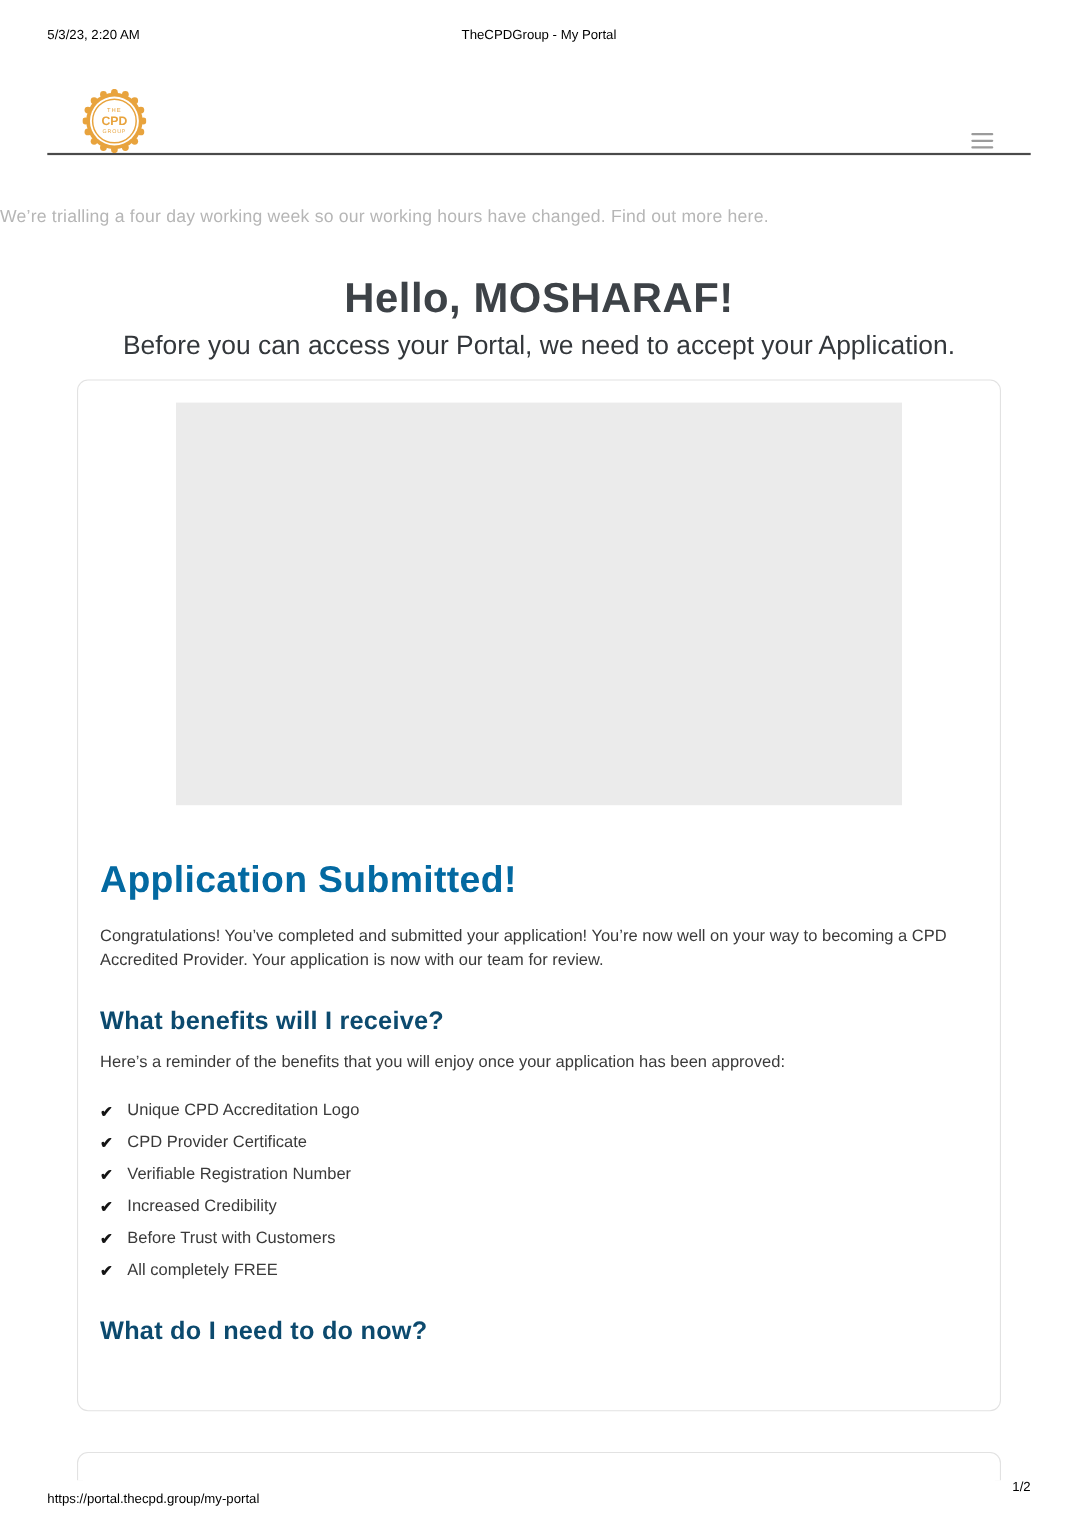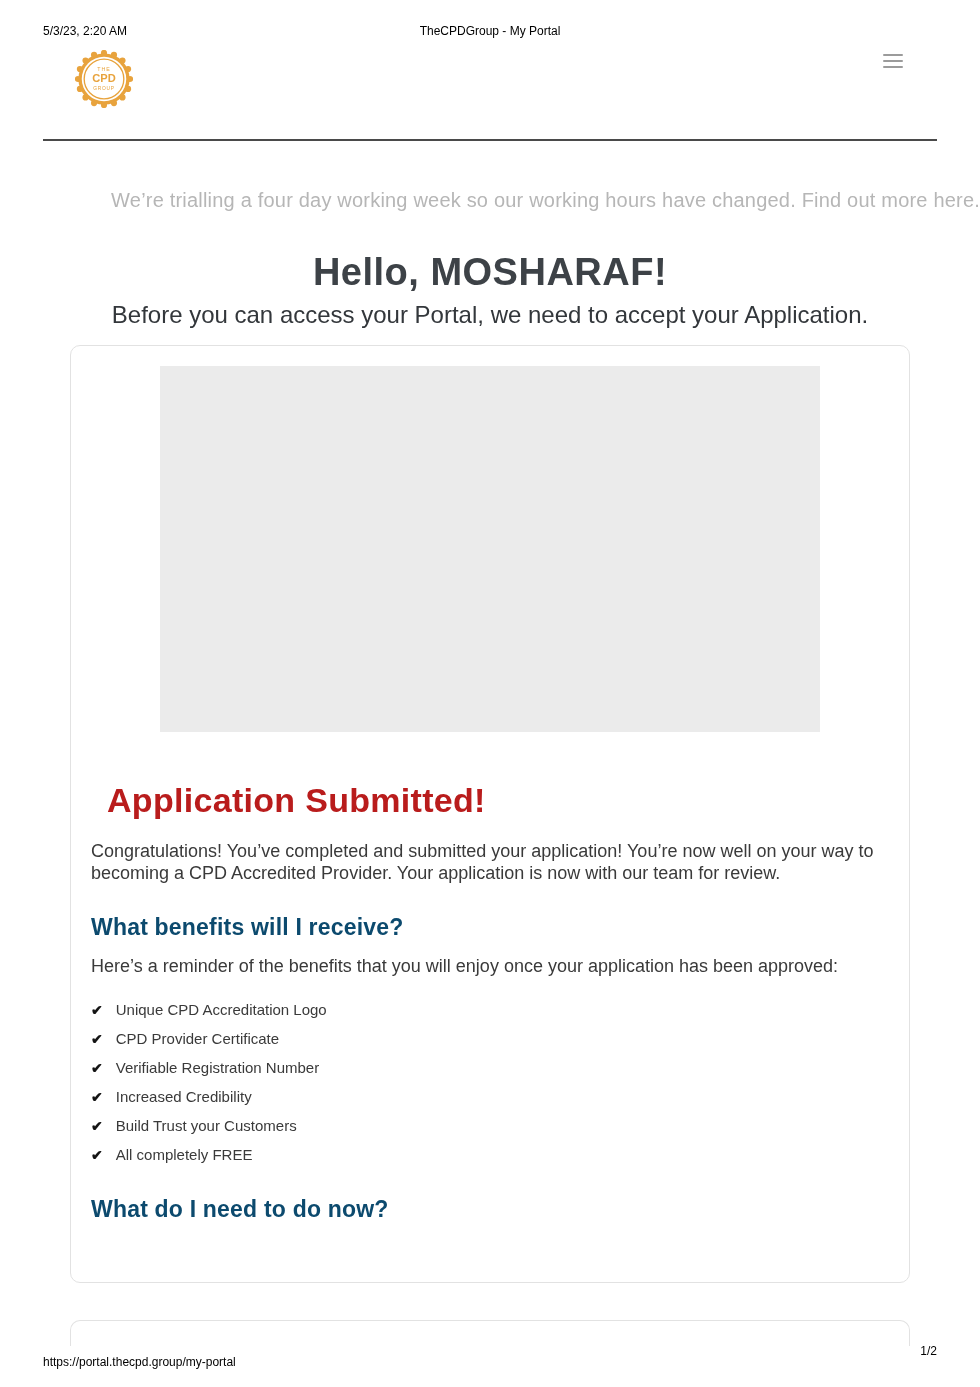--- a/index.html
+++ b/index.html
@@ -23,58 +23,58 @@
   .print-header .ttl { position:absolute; left:0; right:0; text-align:center; top:0; }
   .print-footer {
     position:absolute; bottom:18px; left:43px; right:43px;
     font-size:12px; color:#000;
   }
   .print-footer .url { position:absolute; left:0; bottom:0; }
   .print-footer .pg  { position:absolute; right:0; bottom:11px; }
   
   .site-header {
     position:absolute; top:50px; left:43px; right:43px; height:91px;
-    display:flex; align-items:flex-start; justify-content:space-between;
+    display:flex; align-items:flex-end; justify-content:space-between;
     padding:0 32px;
     border-bottom:2px solid #4a4a4a;
   }
   .logo { width:58px; height:58px; cursor:pointer; }
   .hamburger { width:22px; display:flex; flex-direction:column; gap:4px; cursor:pointer; padding:4px 0; }
   .hamburger span { display:block; height:2px; width:20px; background:#9b9b9b; border-radius:1px; }
   
   .notice {
     position:absolute; top:189px; left:0; width:100%;
-    text-align:right; font-size:20px; color:#b6b6b6; letter-spacing:0.2px;
+    text-align:left; font-size:16px; color:#b6b6b6; letter-spacing:0.2px;
   }
   .notice .notice-link { color:#b6b6b6; text-decoration:none; cursor:pointer; }
   .hero-title {
     position:absolute; top:251px; left:0; width:100%;
     text-align:center; font-size:38px; font-weight:700; color:#3d4247; letter-spacing:0.5px;
   }
   .hero-sub {
     position:absolute; top:301px; left:0; width:100%;
     text-align:center; font-size:24px; color:#33373b;
   }
   
   .card {
     position:absolute; top:345px; left:70px; width:840px; height:938px;
     border:1px solid #e2e2e2; border-radius:10px;
     background:#fff; padding:20px;
   }
   .media-placeholder {
     width:660px; height:366px; background:#ebebeb; margin:0 auto;
   }
   .card h2 {
-    margin:49px 16px 20px; font-size:34px; font-weight:700; color:#b91c1c; letter-spacing:0.3px;
+    margin:49px 0 20px; font-size:34px; font-weight:700; color:#0369a1; letter-spacing:0.3px;
   }
   .card h3 {
     margin:30px 0 14px; font-size:23px; font-weight:700; color:#0c4a6e; letter-spacing:0.2px;
   }
   .card p {
-    font-size:18px; line-height:22px; color:#3a3a3a; margin-bottom:14px;
+    font-size:15px; line-height:22px; color:#3a3a3a; margin-bottom:14px;
   }
   .benefits { list-style:none; margin:22px 0 14px; }
   .benefits li {
     display:flex; align-items:center; gap:13px;
     font-size:15px; color:#3a3a3a; margin-bottom:7px; line-height:22px;
   }
   .benefits .check { color:#141414; font-size:14px; font-weight:bold; line-height:1; }
   
   .card-fragment {
     position:absolute; top:1320px; left:70px; width:840px; height:26px;
@@ -159,21 +159,21 @@
           <span>Verifiable Registration Number</span>
         </li>
 
         <li>
           <span class="check">✔</span>
           <span>Increased Credibility</span>
         </li>
 
         <li>
           <span class="check">✔</span>
-          <span>Build Trust your Customers</span>
+          <span>Before Trust with Customers</span>
         </li>
 
         <li>
           <span class="check">✔</span>
           <span>All completely FREE</span>
         </li>
       </ul>
 
     <h3>What do I need to do now?</h3>
   </section>

